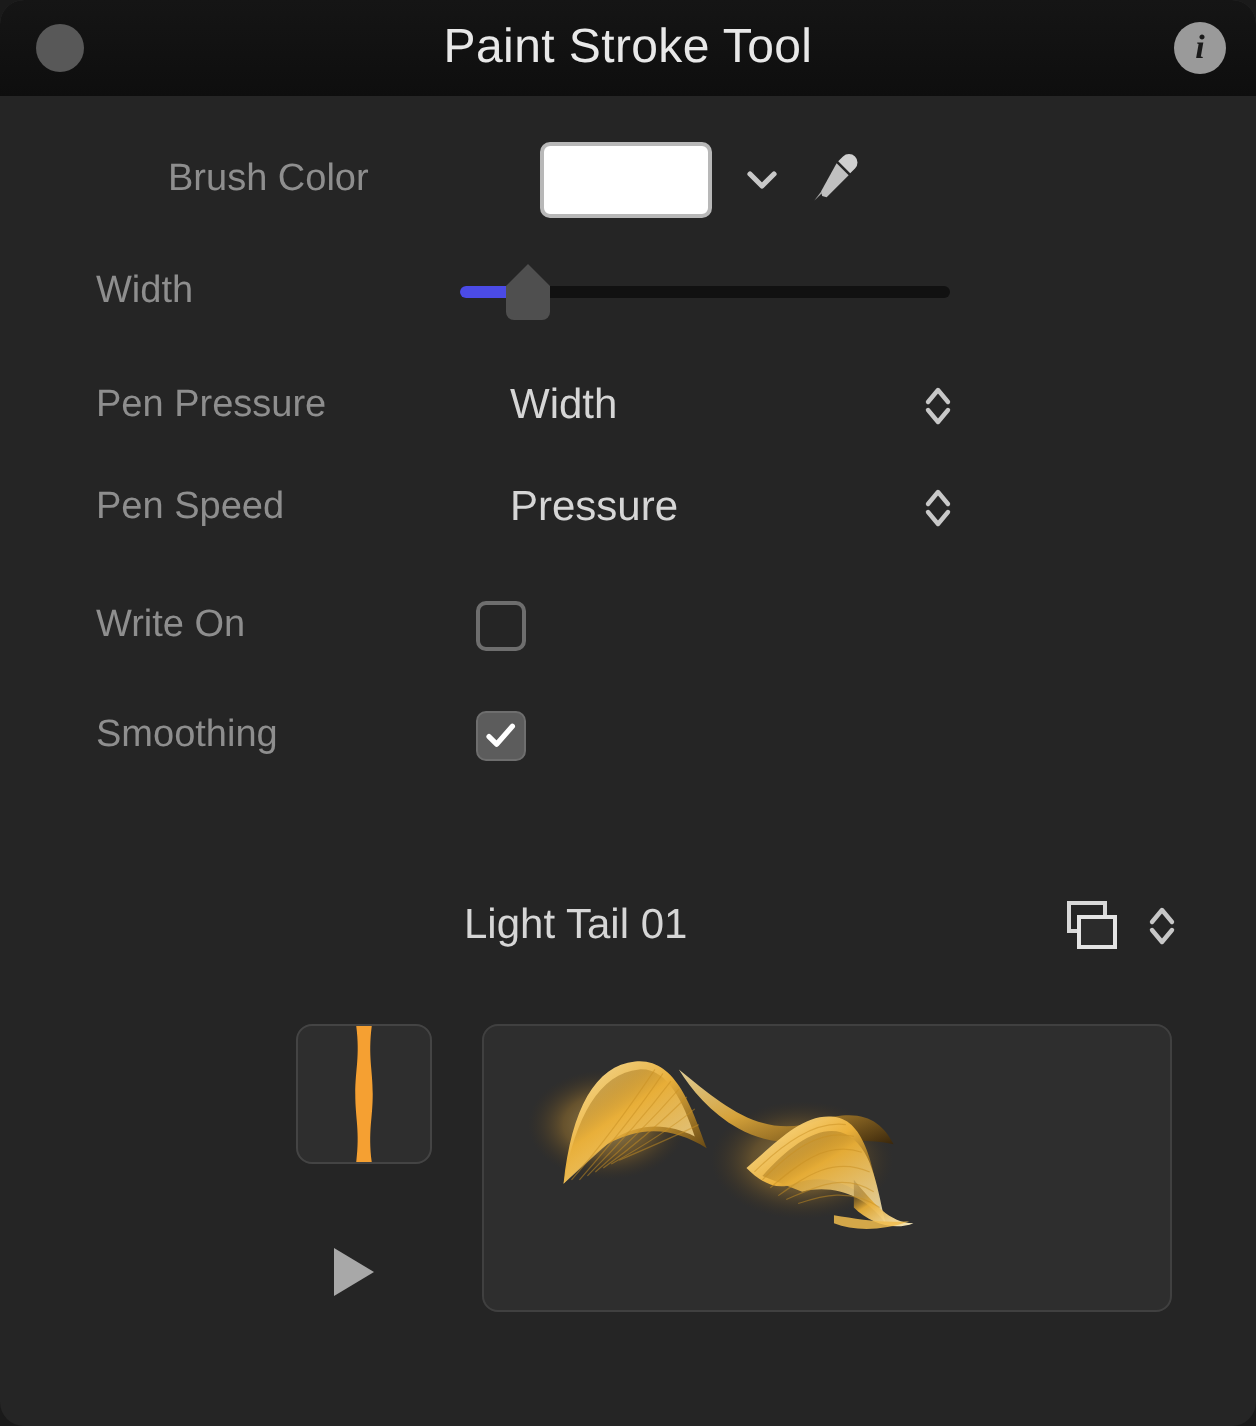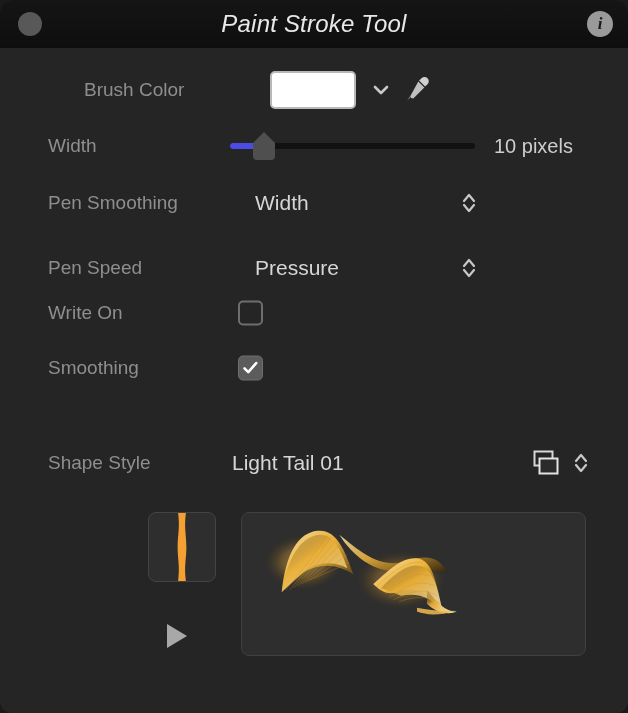--- a/index.html
+++ b/index.html
@@ -34,21 +34,20 @@
     border-top-right-radius: 12px;
   }
   #title-text {
     position: absolute;
     left: 0; top: 10px;
     width: 628px;
     text-align: center;
     color: #e8e8e8;
     font-size: 24px;
     letter-spacing: 0.2px;
-    font-style: italic;
   }
   #close-button {
     position: absolute;
     left: 18px; top: 12px;
     width: 24px; height: 24px;
     border-radius: 50%;
     background: #585858;
     cursor: pointer;
   }
   #info-button {
@@ -267,33 +266,32 @@
     </svg>
   </div>
 
   <div class="row" style="top:126px;">
     <div class="lbl">Width</div>
     <div id="slider-track"></div>
     <div id="slider-fill"></div>
     <svg id="slider-thumb" viewBox="0 0 26 30">
       <path d="M13 1 L24 12 L24 25 a4 4 0 0 1 -4 4 L6 29 a4 4 0 0 1 -4 -4 L2 12 Z" fill="#4f4f4f"></path>
     </svg>
-    <div id="slider-value">10 pixels</div>
   </div>
 
   <div class="row" style="top:183px;">
-    <div class="lbl">Pen Smoothing</div>
+    <div class="lbl">Pen Pressure</div>
     <div class="popup-value">Width</div>
     <svg class="stepper" style="left:460px;" viewBox="0 0 18 26">
       <path d="M4 11 L9 5 L14 11" fill="none" stroke="#c8c8c8" stroke-width="2.2" stroke-linecap="round" stroke-linejoin="round"></path>
       <path d="M4 15 L9 21 L14 15" fill="none" stroke="#c8c8c8" stroke-width="2.2" stroke-linecap="round" stroke-linejoin="round"></path>
     </svg>
   </div>
 
-  <div class="row" style="top:248px;">
+  <div class="row" style="top:234px;">
     <div class="lbl">Pen Speed</div>
     <div class="popup-value">Pressure</div>
     <svg class="stepper" style="left:460px;" viewBox="0 0 18 26">
       <path d="M4 11 L9 5 L14 11" fill="none" stroke="#c8c8c8" stroke-width="2.2" stroke-linecap="round" stroke-linejoin="round"></path>
       <path d="M4 15 L9 21 L14 15" fill="none" stroke="#c8c8c8" stroke-width="2.2" stroke-linecap="round" stroke-linejoin="round"></path>
     </svg>
   </div>
 
   <div class="row" style="top:348px;">
     <div class="lbl">Smoothing</div>
@@ -303,21 +301,20 @@
       </svg>
     </div>
   </div>
 
   <div class="row" style="top:293px;">
     <div class="lbl">Write On</div>
     <div class="checkbox off"></div>
   </div>
 
   <div class="row" style="top:443px;">
-    <div class="lbl">Shape Style</div>
     <div id="shape-value">Light Tail 01</div>
     <svg id="layers-icon" viewBox="0 0 30 28">
       <rect x="3.5" y="2.5" width="18" height="14" fill="none" stroke="#d8d8d8" stroke-width="2"></rect>
       <rect x="8.5" y="9.5" width="18" height="15" fill="#2b2b2b" stroke="#e4e4e4" stroke-width="2"></rect>
     </svg>
     <svg class="stepper" id="shape-stepper" viewBox="0 0 18 26">
       <path d="M4 11 L9 5 L14 11" fill="none" stroke="#c8c8c8" stroke-width="2.2" stroke-linecap="round" stroke-linejoin="round"></path>
       <path d="M4 15 L9 21 L14 15" fill="none" stroke="#c8c8c8" stroke-width="2.2" stroke-linecap="round" stroke-linejoin="round"></path>
     </svg>
   </div>

